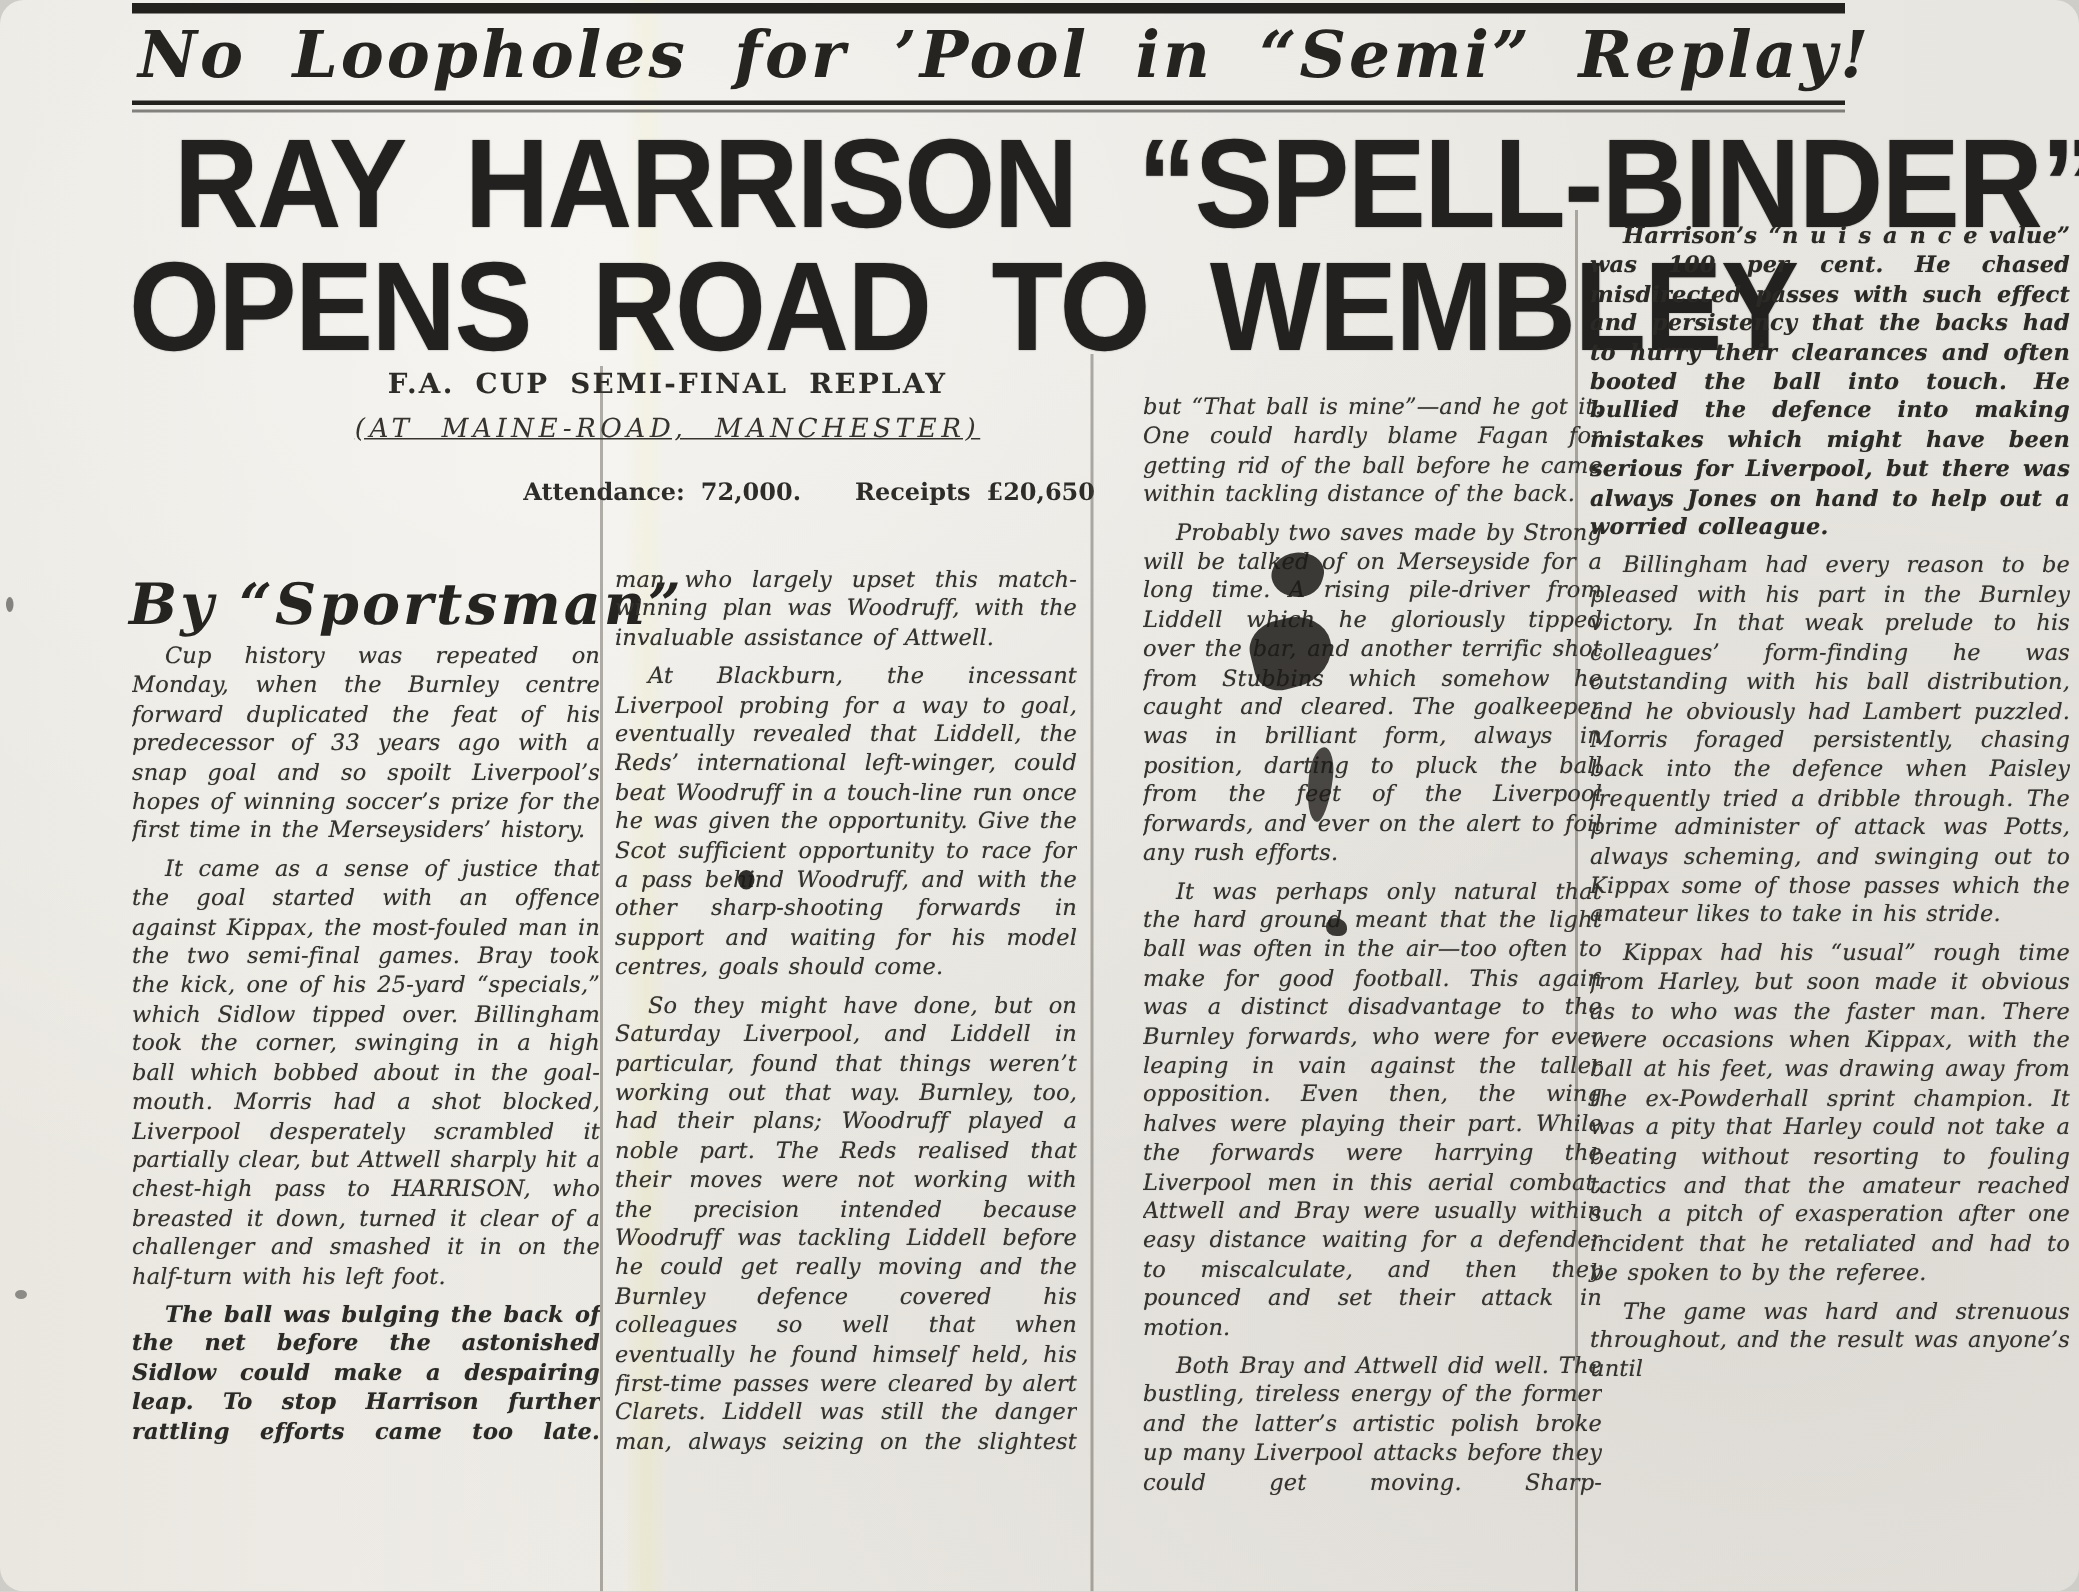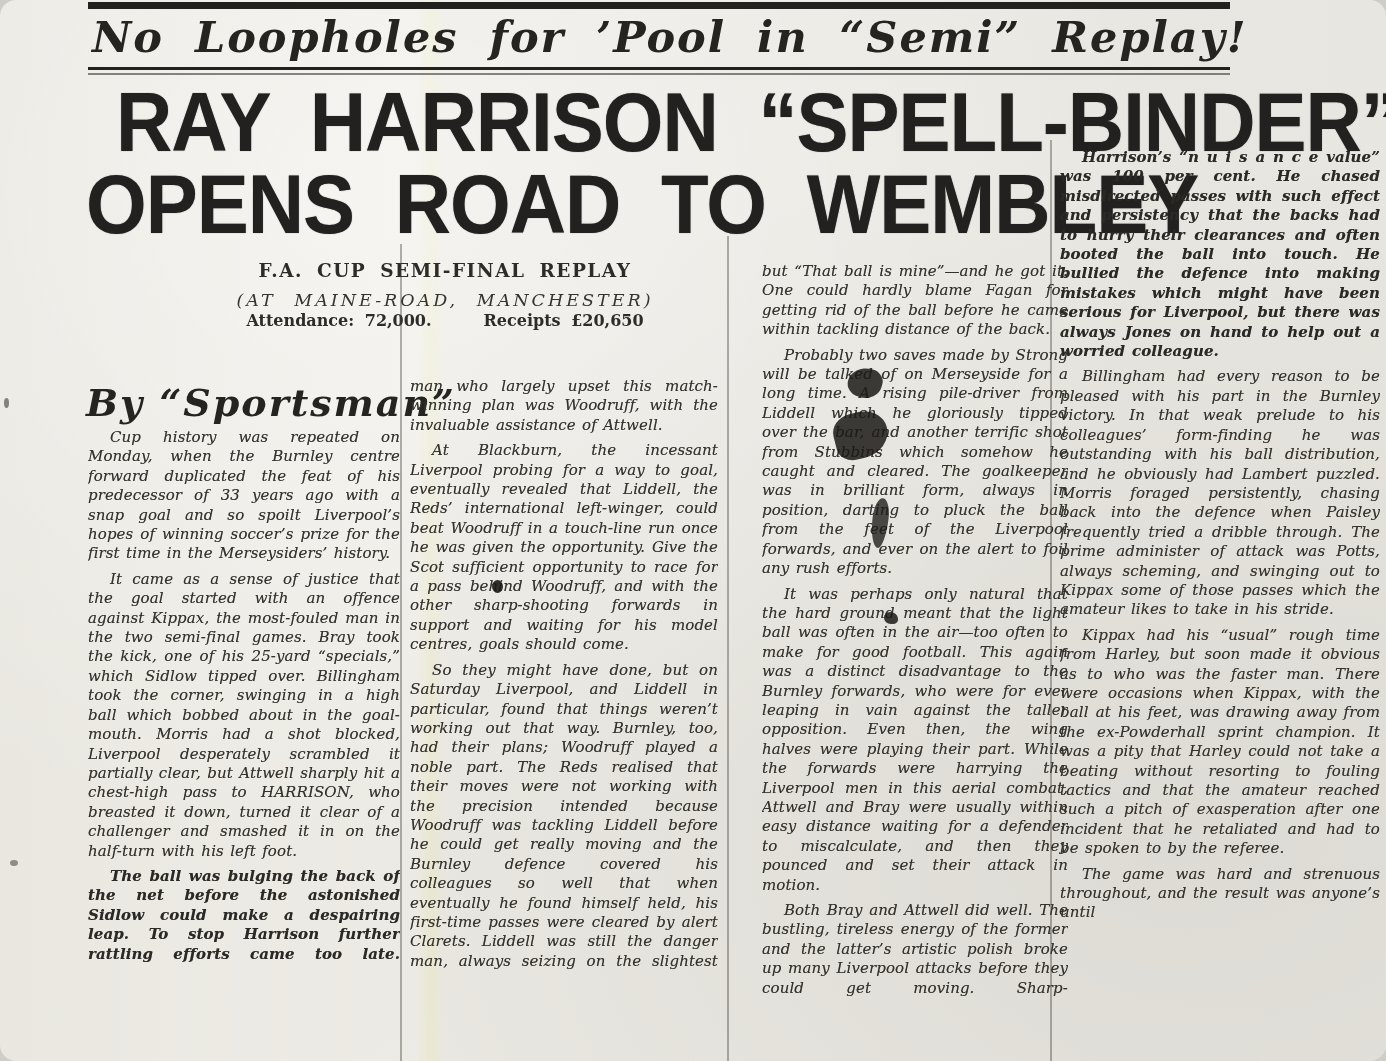--- a/index.html
+++ b/index.html
@@ -38,23 +38,23 @@
     text-shadow:0 0 1px rgba(35,33,32,0.55);
   }
   .hl1{left:116px;top:80px;}
   .hl2{left:86px;top:162px;}
   
   .subhead{position:absolute;left:160px;top:246px;width:570px;text-align:center;}
   .scoreline{
     display:flex;justify-content:center;gap:56px;
     font-family:"Liberation Sans", sans-serif;font-weight:bold;font-size:36px;color:#2a2824;
   }
-  .competition{margin-top:14px;font-weight:bold;font-size:18.5px;letter-spacing:1.5px;word-spacing:6px;color:#2e2c28;}
-  .venue{margin-top:9px;font-style:italic;font-size:17.5px;letter-spacing:3px;word-spacing:10px;color:#37342f;}
-  .gate{margin-top:1px;display:flex;justify-content:center;gap:52px;font-weight:bold;font-size:16px;word-spacing:5px;color:#2e2c28;}
+  .competition{font-weight:bold;font-size:18.5px;letter-spacing:1.5px;word-spacing:6px;color:#2e2c28;}
+  .venue{margin-top:9px;font-style:italic;font-size:17.5px;letter-spacing:3px;word-spacing:10px;color:#37342f;text-decoration:underline;}
+  .gate{margin-top:22px;display:flex;justify-content:flex-end;gap:36px;font-weight:bold;font-size:16px;word-spacing:5px;color:#2e2c28;}
   
   .byline{
     position:absolute;left:86px;top:380px;margin:0;
     font-weight:bold;font-style:italic;font-size:38px;letter-spacing:2px;color:#262420;white-space:nowrap;
   }
   
   .col{
     position:absolute;text-align:justify;
     font-size:15px;line-height:19.4px;letter-spacing:0.1px;word-spacing:1.5px;
     color:#34322d;overflow:hidden;

